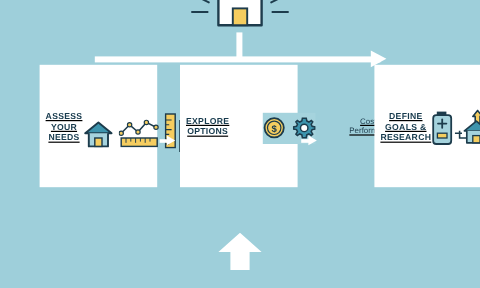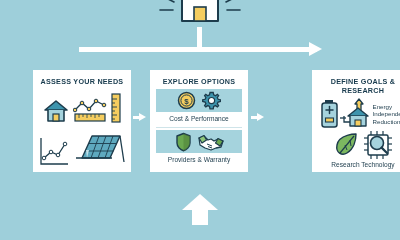--- a/index.html
+++ b/index.html
@@ -63,31 +63,31 @@
     position: absolute;
     left: 181px;
     top: 194px;
     width: 38px;
     height: 31px;
   }
 
   
   .card {
     position: absolute;
-    top: 70px;
+    top: 54px;
     height: 102px;
     background: #ffffff;
     box-sizing: border-box;
     padding: 7px 5px 4px 5px;
     display: flex;
-    flex-direction: column;
     align-items: center;
+    text-decoration: underline;
   }
   #card-1 { left: 33px;  width: 98px; }
-  #card-2 { left: 150px; width: 98px; }
+  #card-2 { left: 150px; width: 98px; gap: 28px; }
   #card-3 { left: 268px; width: 102px; margin-left: 44px; }
 
   .card-title {
     font-size: 7.2px;
     font-weight: bold;
     letter-spacing: 0.25px;
     color: #173a4d;
     text-align: center;
     line-height: 9px;
     margin-bottom: 3px;

